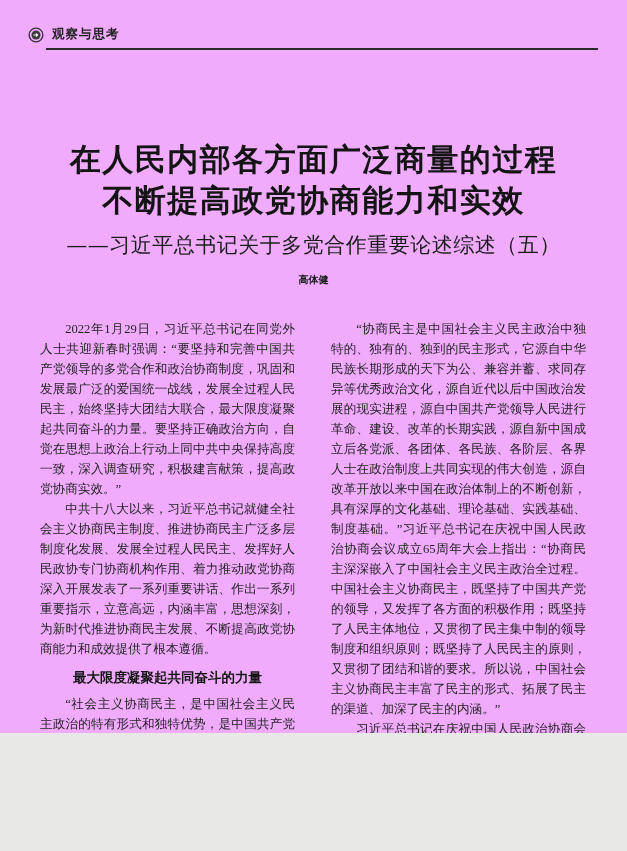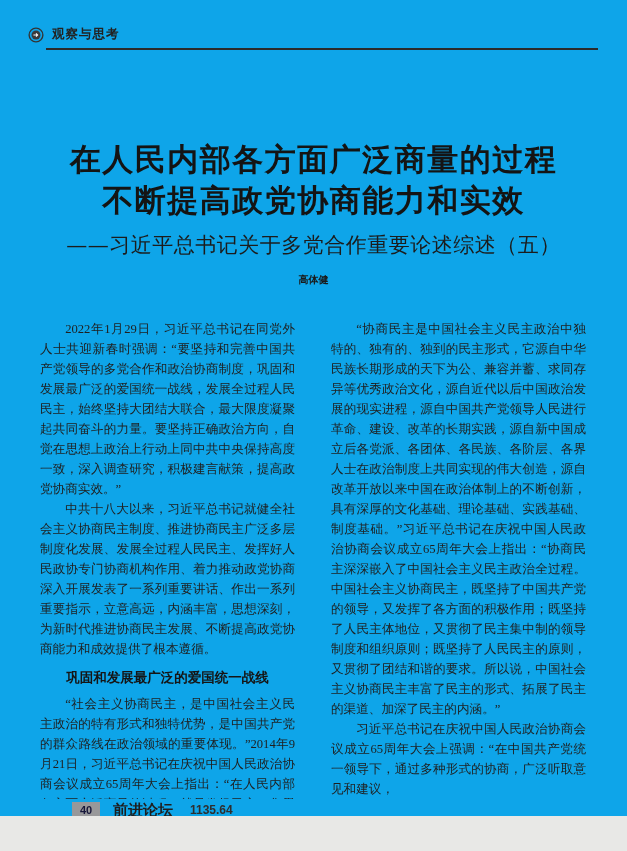--- a/index.html
+++ b/index.html
@@ -1,22 +1,22 @@
 <!DOCTYPE html>
 <html><head>
 <meta charset="utf-8">
 <style>
   * { box-sizing: border-box; }
   html, body { margin: 0; padding: 0; background: #e8e8e6; }
   .page {
     position: relative;
     width: 627px;
-    height: 816px;
+    height: 733px;
     margin: 0 auto;
-    background: #0ea5e9;
+    background: #f0abfc;
     overflow: hidden;
     font-family: "Liberation Serif", serif;
     color: #1f1f1f;
   }
 
   
   .header {
     position: absolute;
     top: 26px;
     left: 28px;
@@ -168,21 +168,21 @@
     <h1 class="title-line">在人民内部各方面广泛商量的过程</h1>
     <h1 class="title-line">不断提高政党协商能力和实效</h1>
     <div class="subtitle">——习近平总书记关于多党合作重要论述综述（五）</div>
     <div class="author">高体健</div>
   </div>
 
   <div class="columns">
     <div class="col">
       <p class="indent">2022年1月29日，习近平总书记在同党外人士共迎新春时强调：“要坚持和完善中国共产党领导的多党合作和政治协商制度，巩固和发展最广泛的爱国统一战线，发展全过程人民民主，始终坚持大团结大联合，最大限度凝聚起共同奋斗的力量。要坚持正确政治方向，自觉在思想上政治上行动上同中共中央保持高度一致，深入调查研究，积极建言献策，提高政党协商实效。”</p>
       <p class="indent">中共十八大以来，习近平总书记就健全社会主义协商民主制度、推进协商民主广泛多层制度化发展、发展全过程人民民主、发挥好人民政协专门协商机构作用、着力推动政党协商深入开展发表了一系列重要讲话、作出一系列重要指示，立意高远，内涵丰富，思想深刻，为新时代推进协商民主发展、不断提高政党协商能力和成效提供了根本遵循。</p>
-      <h2>巩固和发展最广泛的爱国统一战线</h2>
+      <h2>最大限度凝聚起共同奋斗的力量</h2>
       <p class="indent">“社会主义协商民主，是中国社会主义民主政治的特有形式和独特优势，是中国共产党的群众路线在政治领域的重要体现。”2014年9月21日，习近平总书记在庆祝中国人民政治协商会议成立65周年大会上指出：“在人民内部各方面广泛商量的过程，就是发扬民主、集思广益的过程，就是统一思想、凝聚共识的过程，就是科学决策、民</p>
     </div>
     <div class="col">
       <p class="indent">“协商民主是中国社会主义民主政治中独特的、独有的、独到的民主形式，它源自中华民族长期形成的天下为公、兼容并蓄、求同存异等优秀政治文化，源自近代以后中国政治发展的现实进程，源自中国共产党领导人民进行革命、建设、改革的长期实践，源自新中国成立后各党派、各团体、各民族、各阶层、各界人士在政治制度上共同实现的伟大创造，源自改革开放以来中国在政治体制上的不断创新，具有深厚的文化基础、理论基础、实践基础、制度基础。”习近平总书记在庆祝中国人民政治协商会议成立65周年大会上指出：“协商民主深深嵌入了中国社会主义民主政治全过程。中国社会主义协商民主，既坚持了中国共产党的领导，又发挥了各方面的积极作用；既坚持了人民主体地位，又贯彻了民主集中制的领导制度和组织原则；既坚持了人民民主的原则，又贯彻了团结和谐的要求。所以说，中国社会主义协商民主丰富了民主的形式、拓展了民主的渠道、加深了民主的内涵。”</p>
       <p class="indent">习近平总书记在庆祝中国人民政治协商会议成立65周年大会上强调：“在中国共产党统一领导下，通过多种形式的协商，广泛听取意见和建议，</p>
     </div>
   </div>
 
   <div class="footer">
     <span class="pagenum">40</span>

